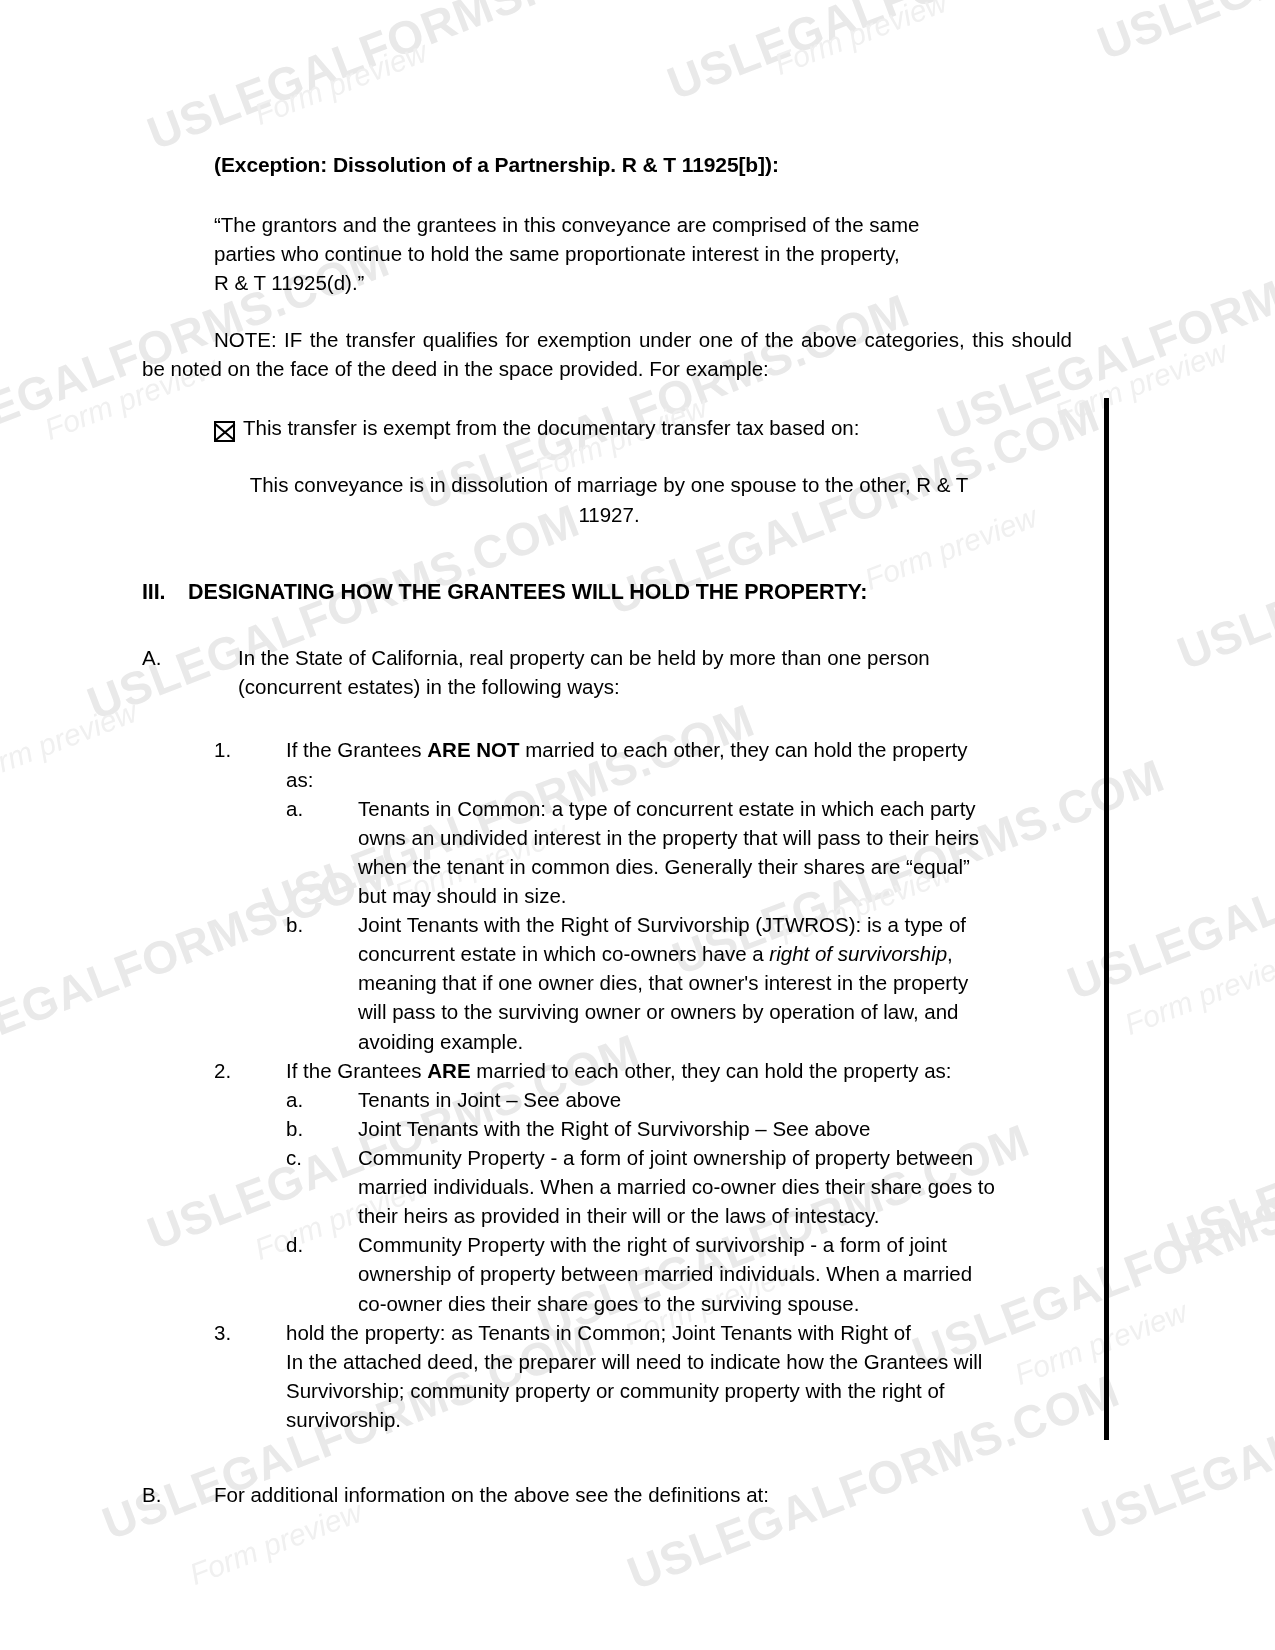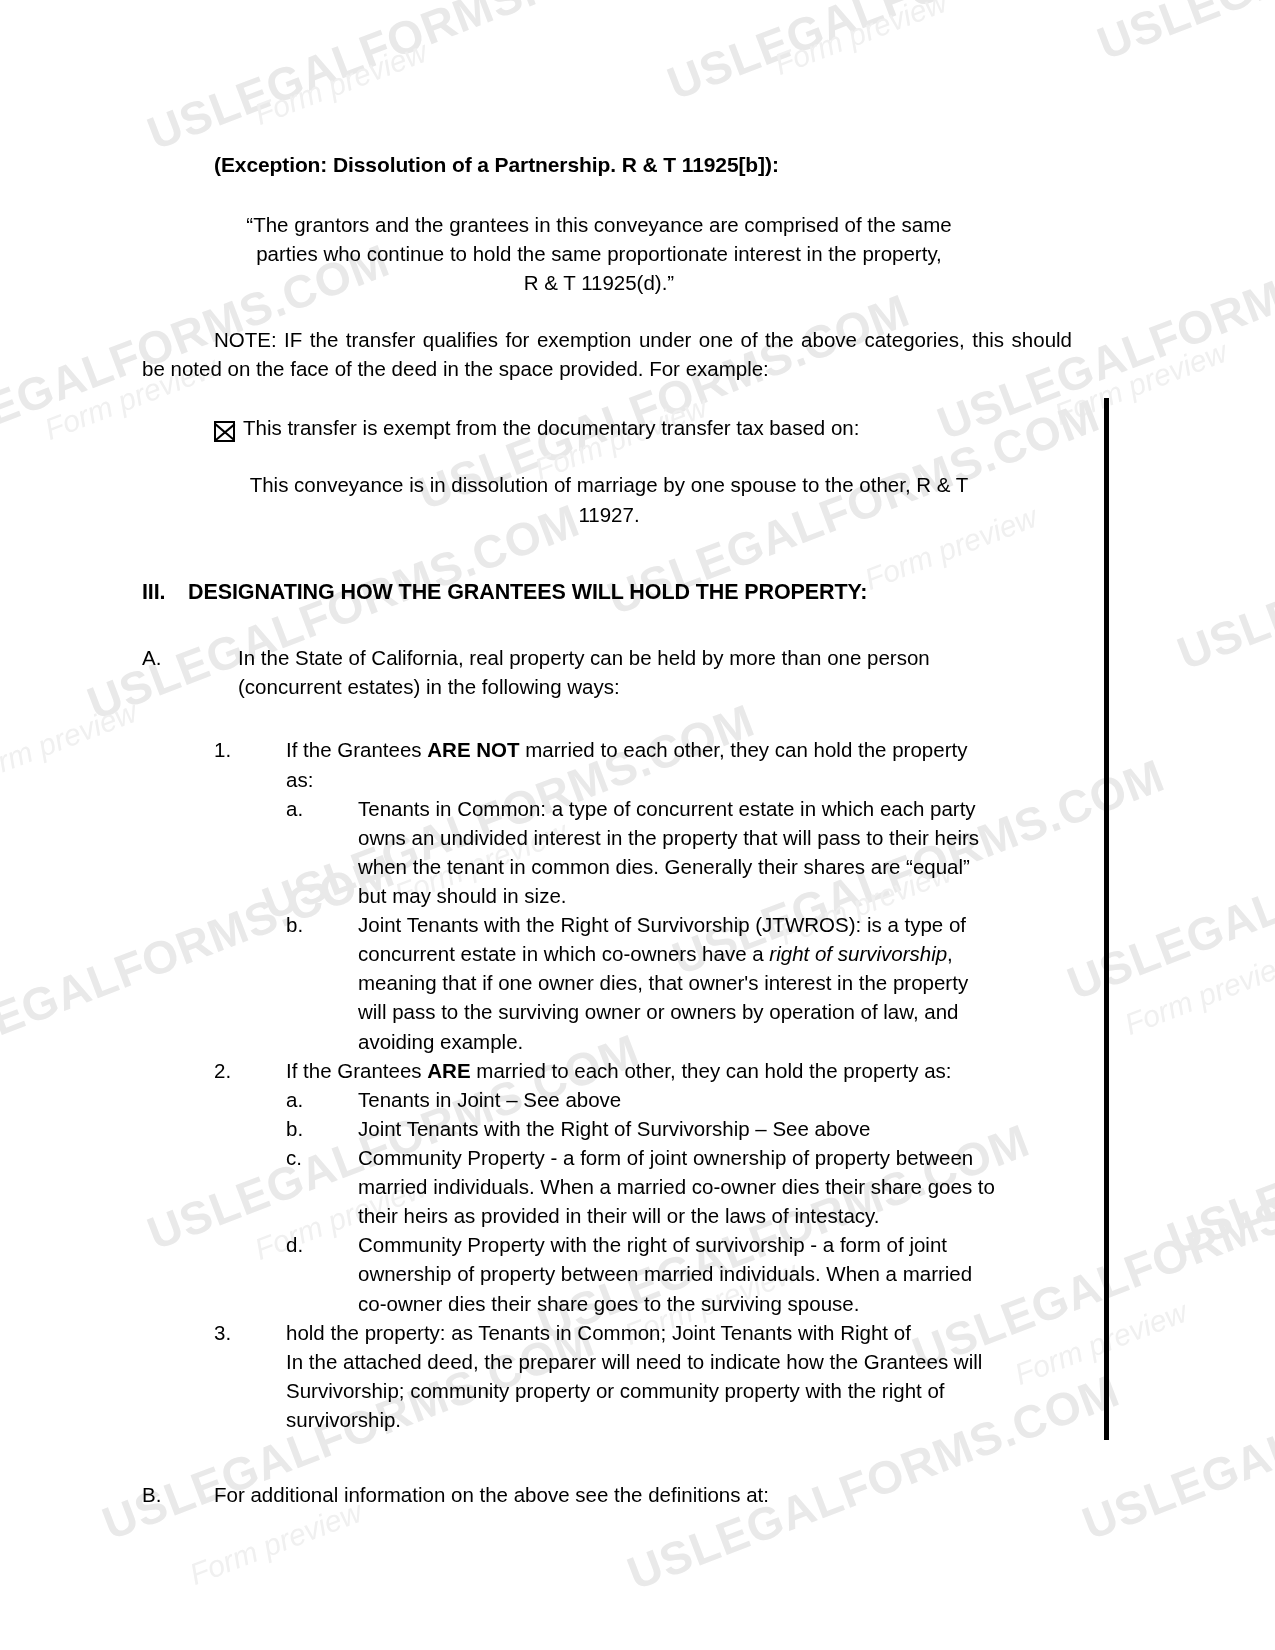--- a/index.html
+++ b/index.html
@@ -69,21 +69,21 @@
     font-weight: bold;
     font-size: 21px;
     margin: 12px 0 30px 72px;
     letter-spacing: -0.1px;
   }
 
   .quote-block {
     margin: 0 0 28px 72px;
     width: 770px;
   }
-  .quote-block .ln { display: block; text-align: center; }
+  .quote-block .ln { display: block; }
 
   .note-para {
     margin: 0 0 30px 0;
     width: 930px;
     text-align: justify;
     text-indent: 72px;
   }
   .note-para b { font-weight: normal; margin-top: 20px; }
 
   .checkbox-line {

